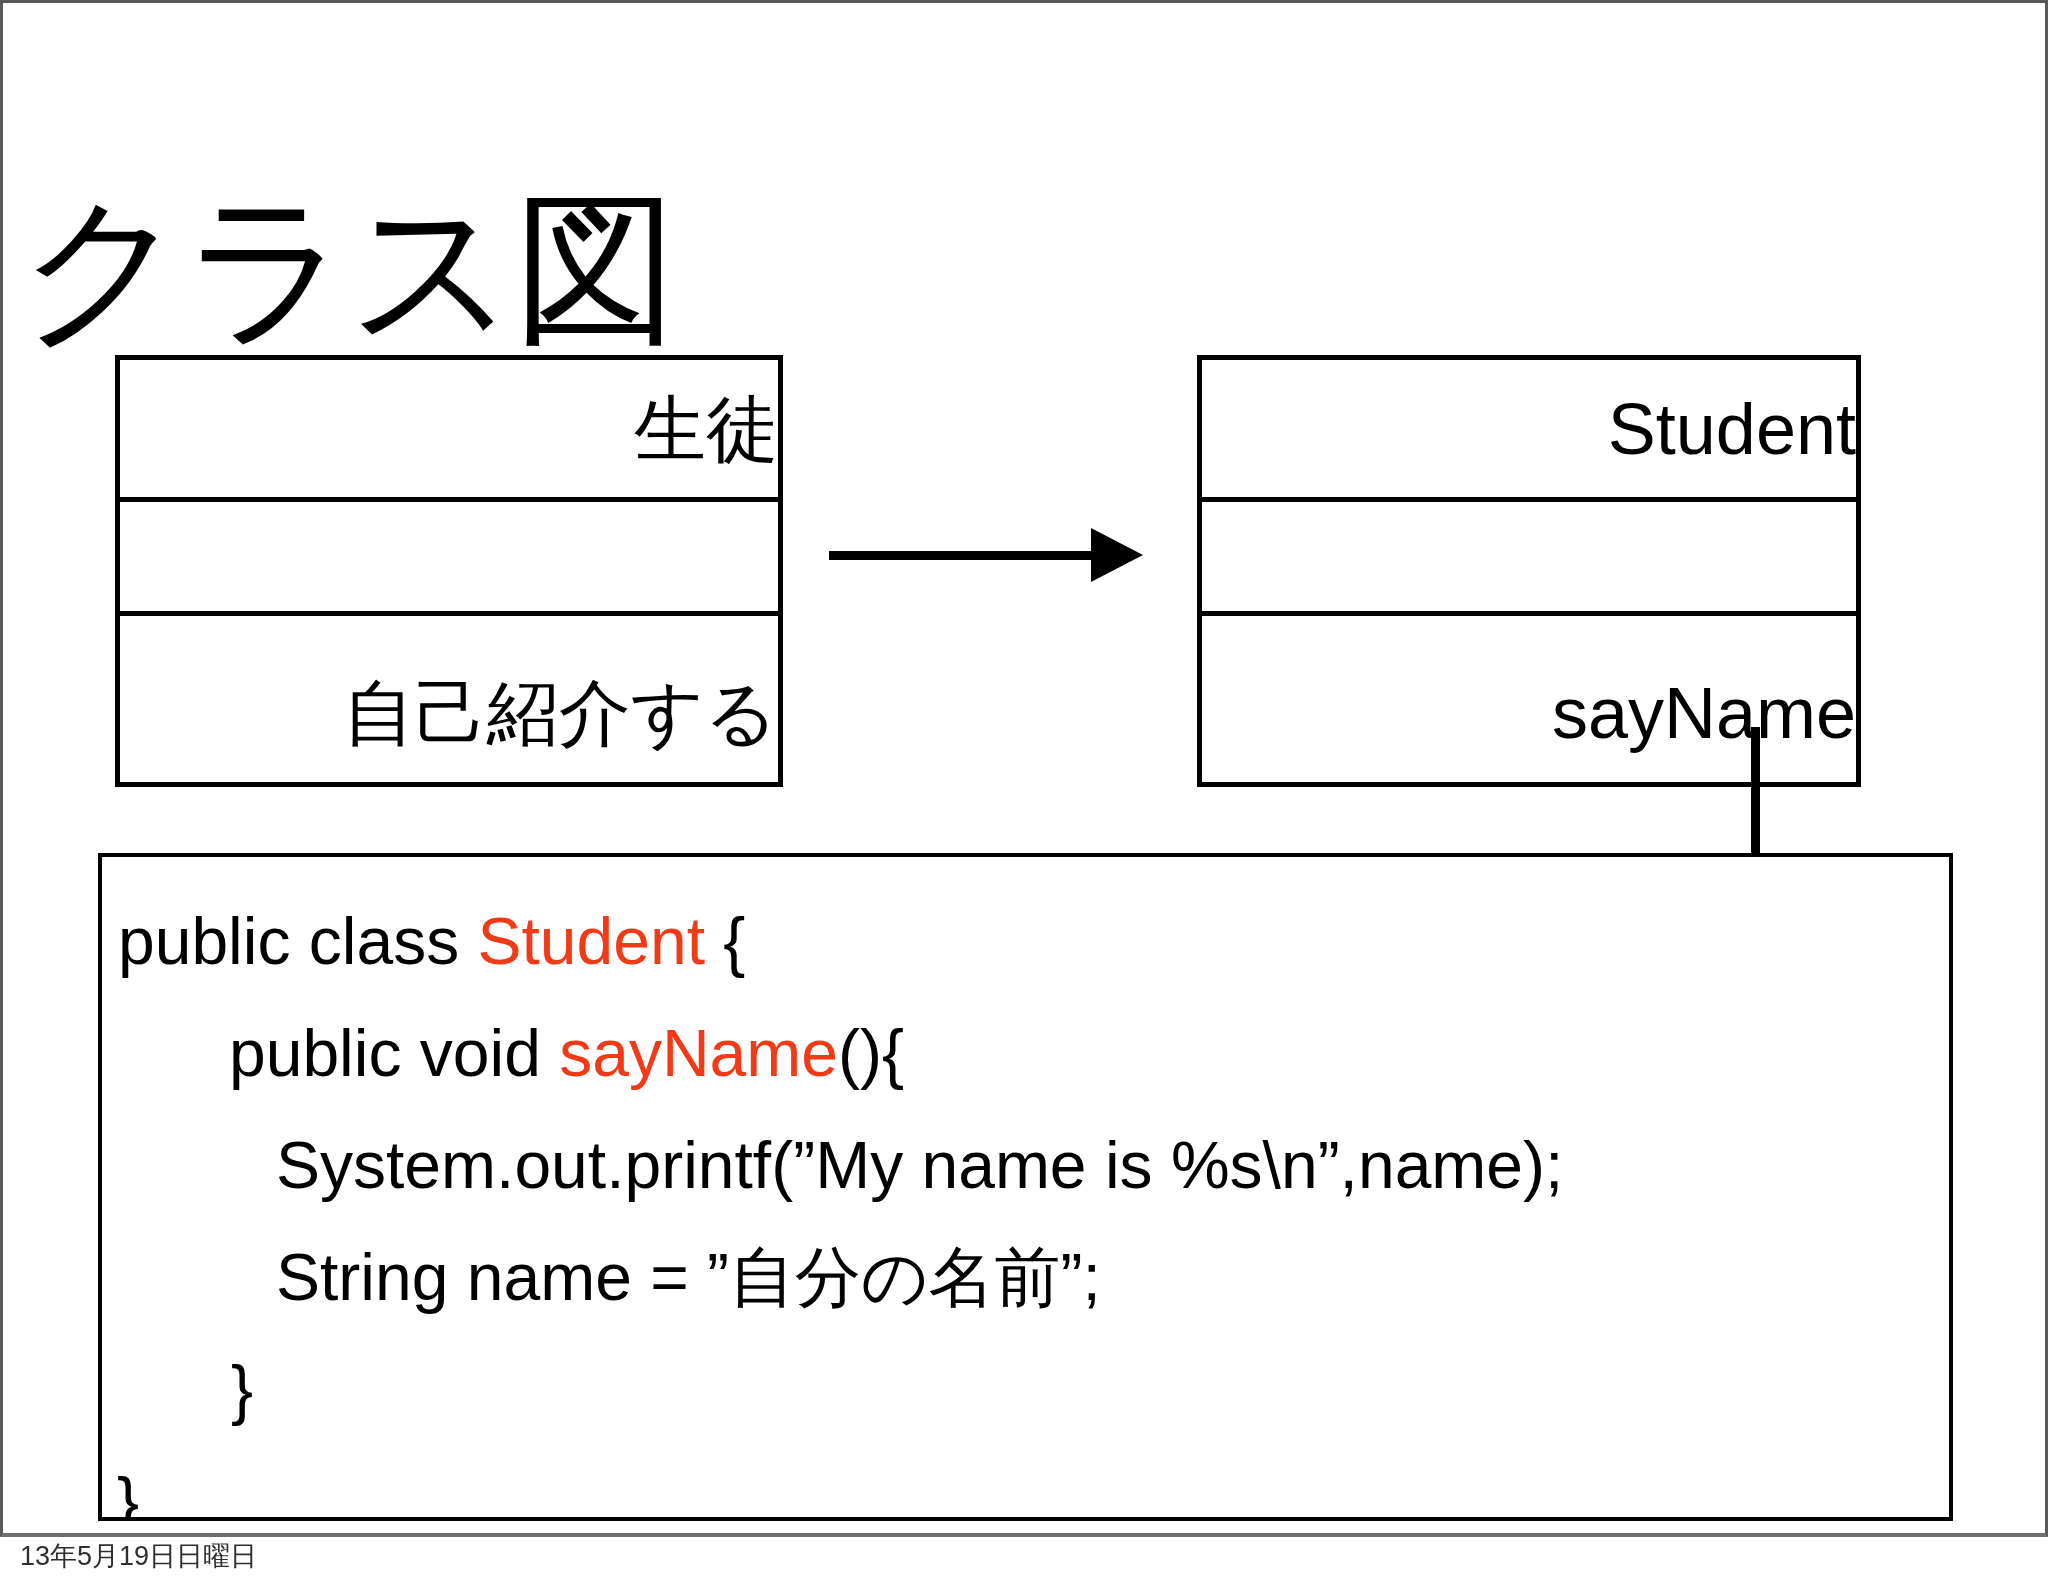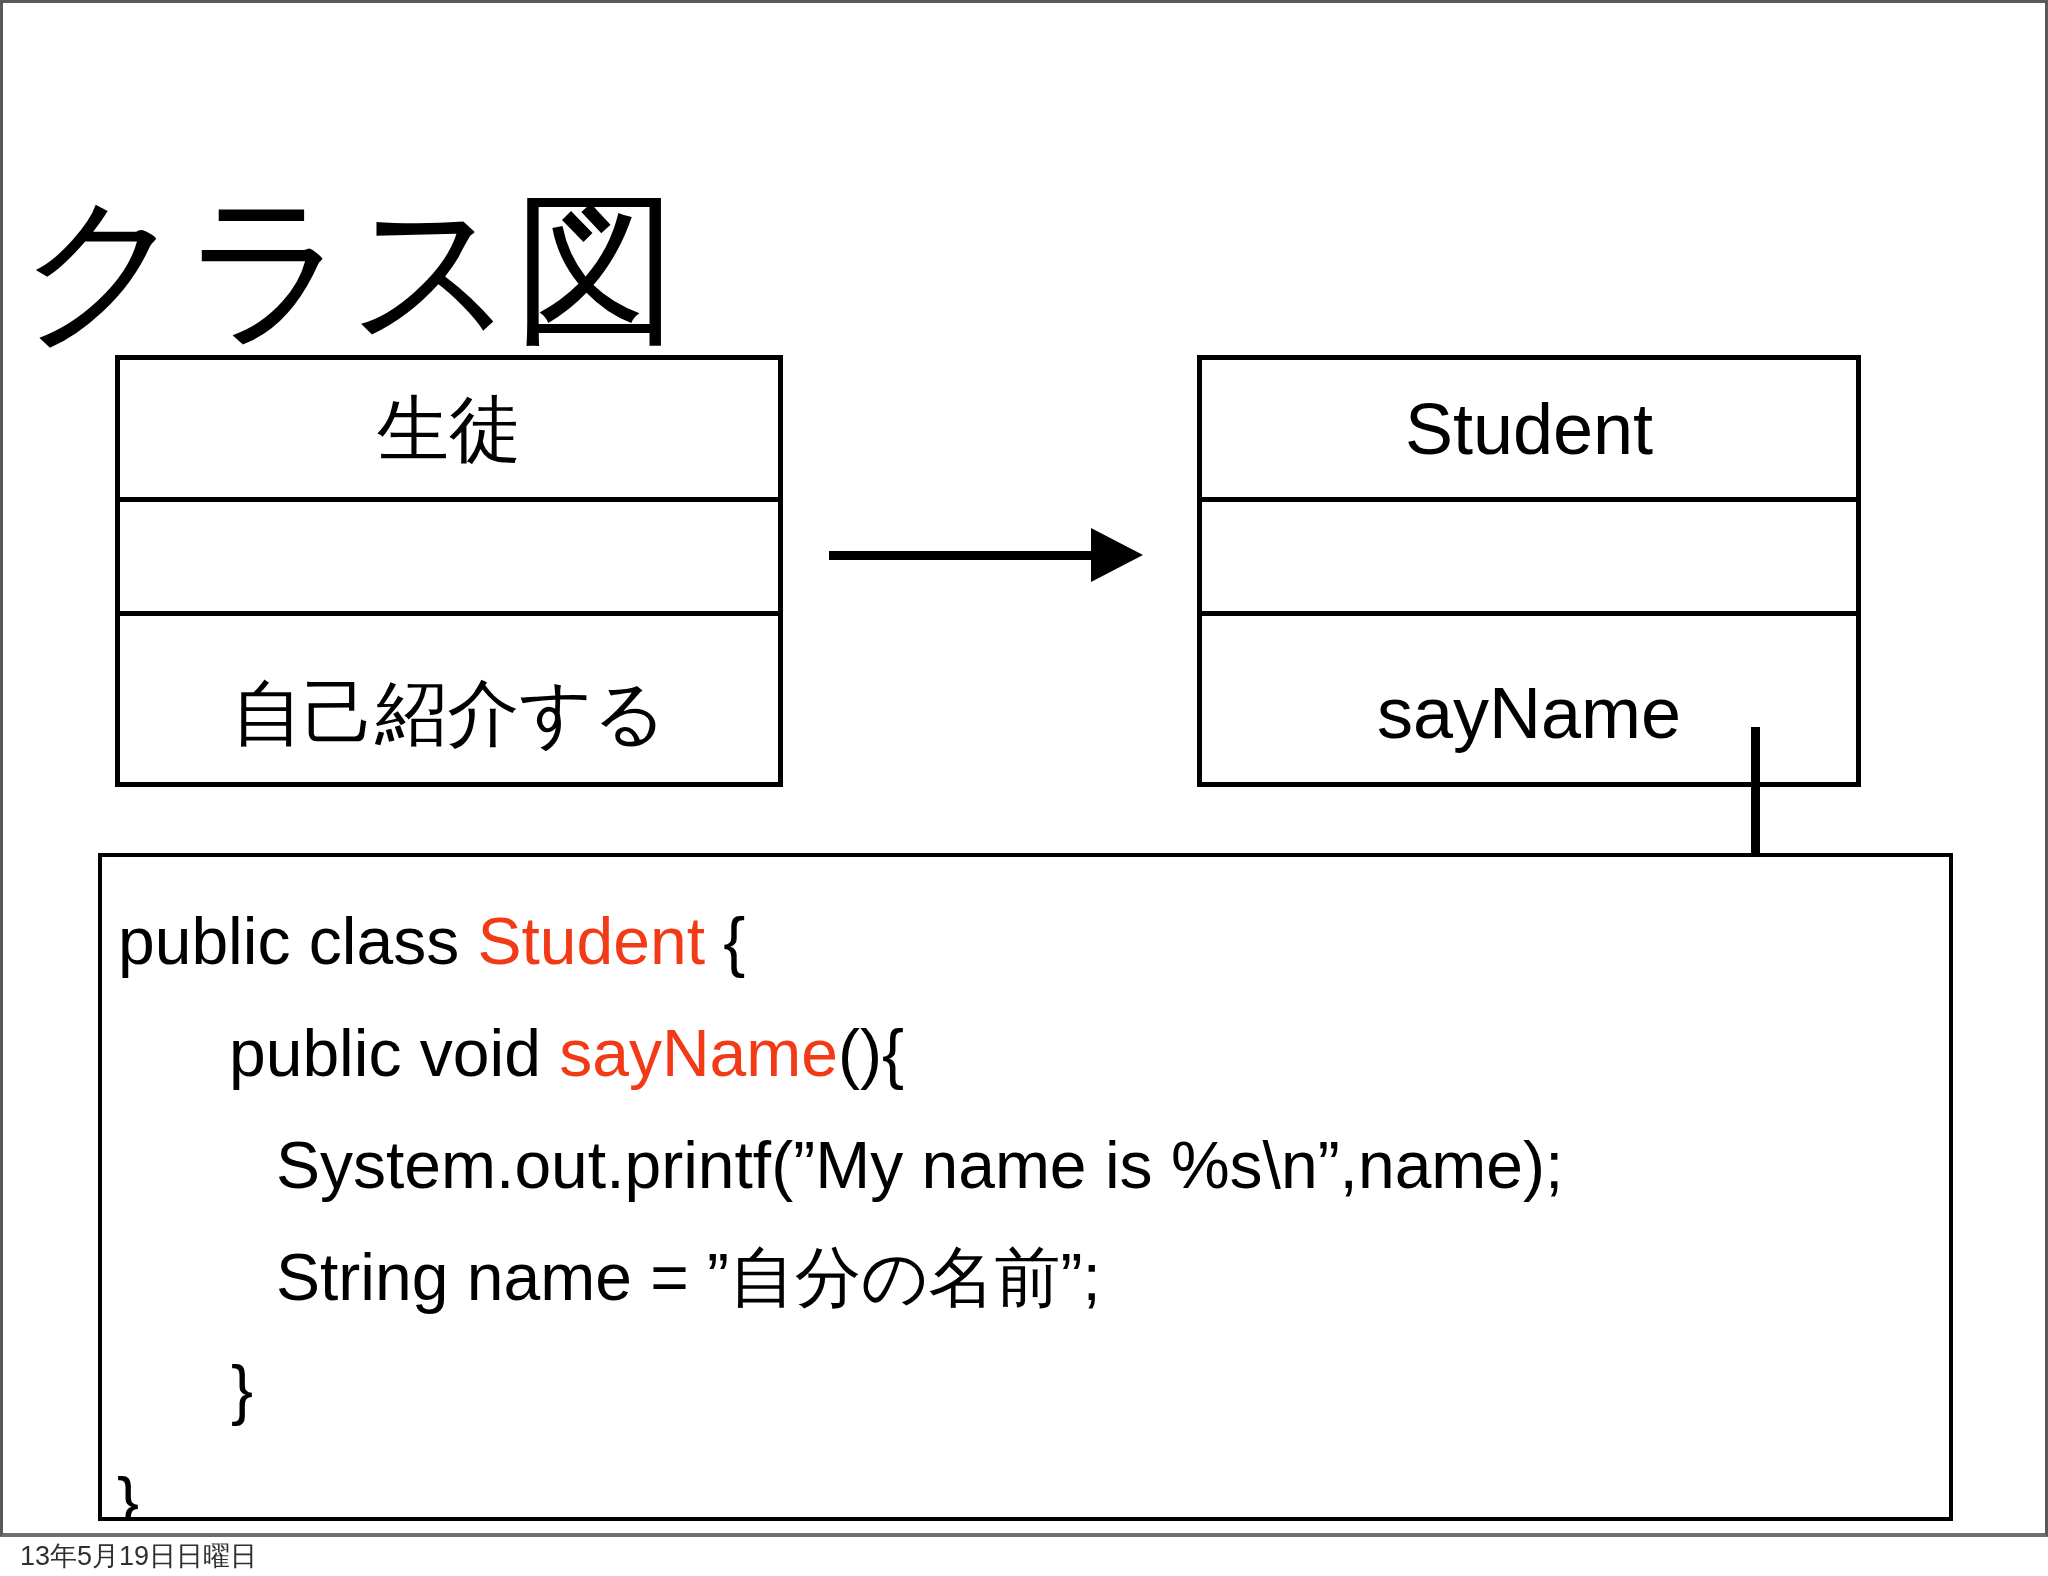--- a/index.html
+++ b/index.html
@@ -47,21 +47,21 @@
     border: 5px solid var(--ink_black, #000000);
     background: var(--background_white, #ffffff);
     display: flex;
     flex-direction: column;
   }
   .box-left  { left: 112px;  top: 352px; width: 668px; height: 432px; }
   .box-right { left: 1194px; top: 352px; width: 664px; height: 432px; }
   .class-box .cell {
     display: flex;
     align-items: center;
-    justify-content: center;
+    justify-content: flex-end;
     font-size: 72px;
     line-height: 1;
     color: var(--ink_black, #000000);
   }
   .cell-name   { height: 137px; border-bottom: 5px solid var(--ink_black, #000000); }
   .cell-attrs  { height: 109px; border-bottom: 5px solid var(--ink_black, #000000); }
   .cell-method { flex: 1; margin-top: 28px; }
   
   .arrow-h { position: absolute; left: 826px; top: 525px; width: 314px; height: 54px; }
   .arrow-h .shaft {

